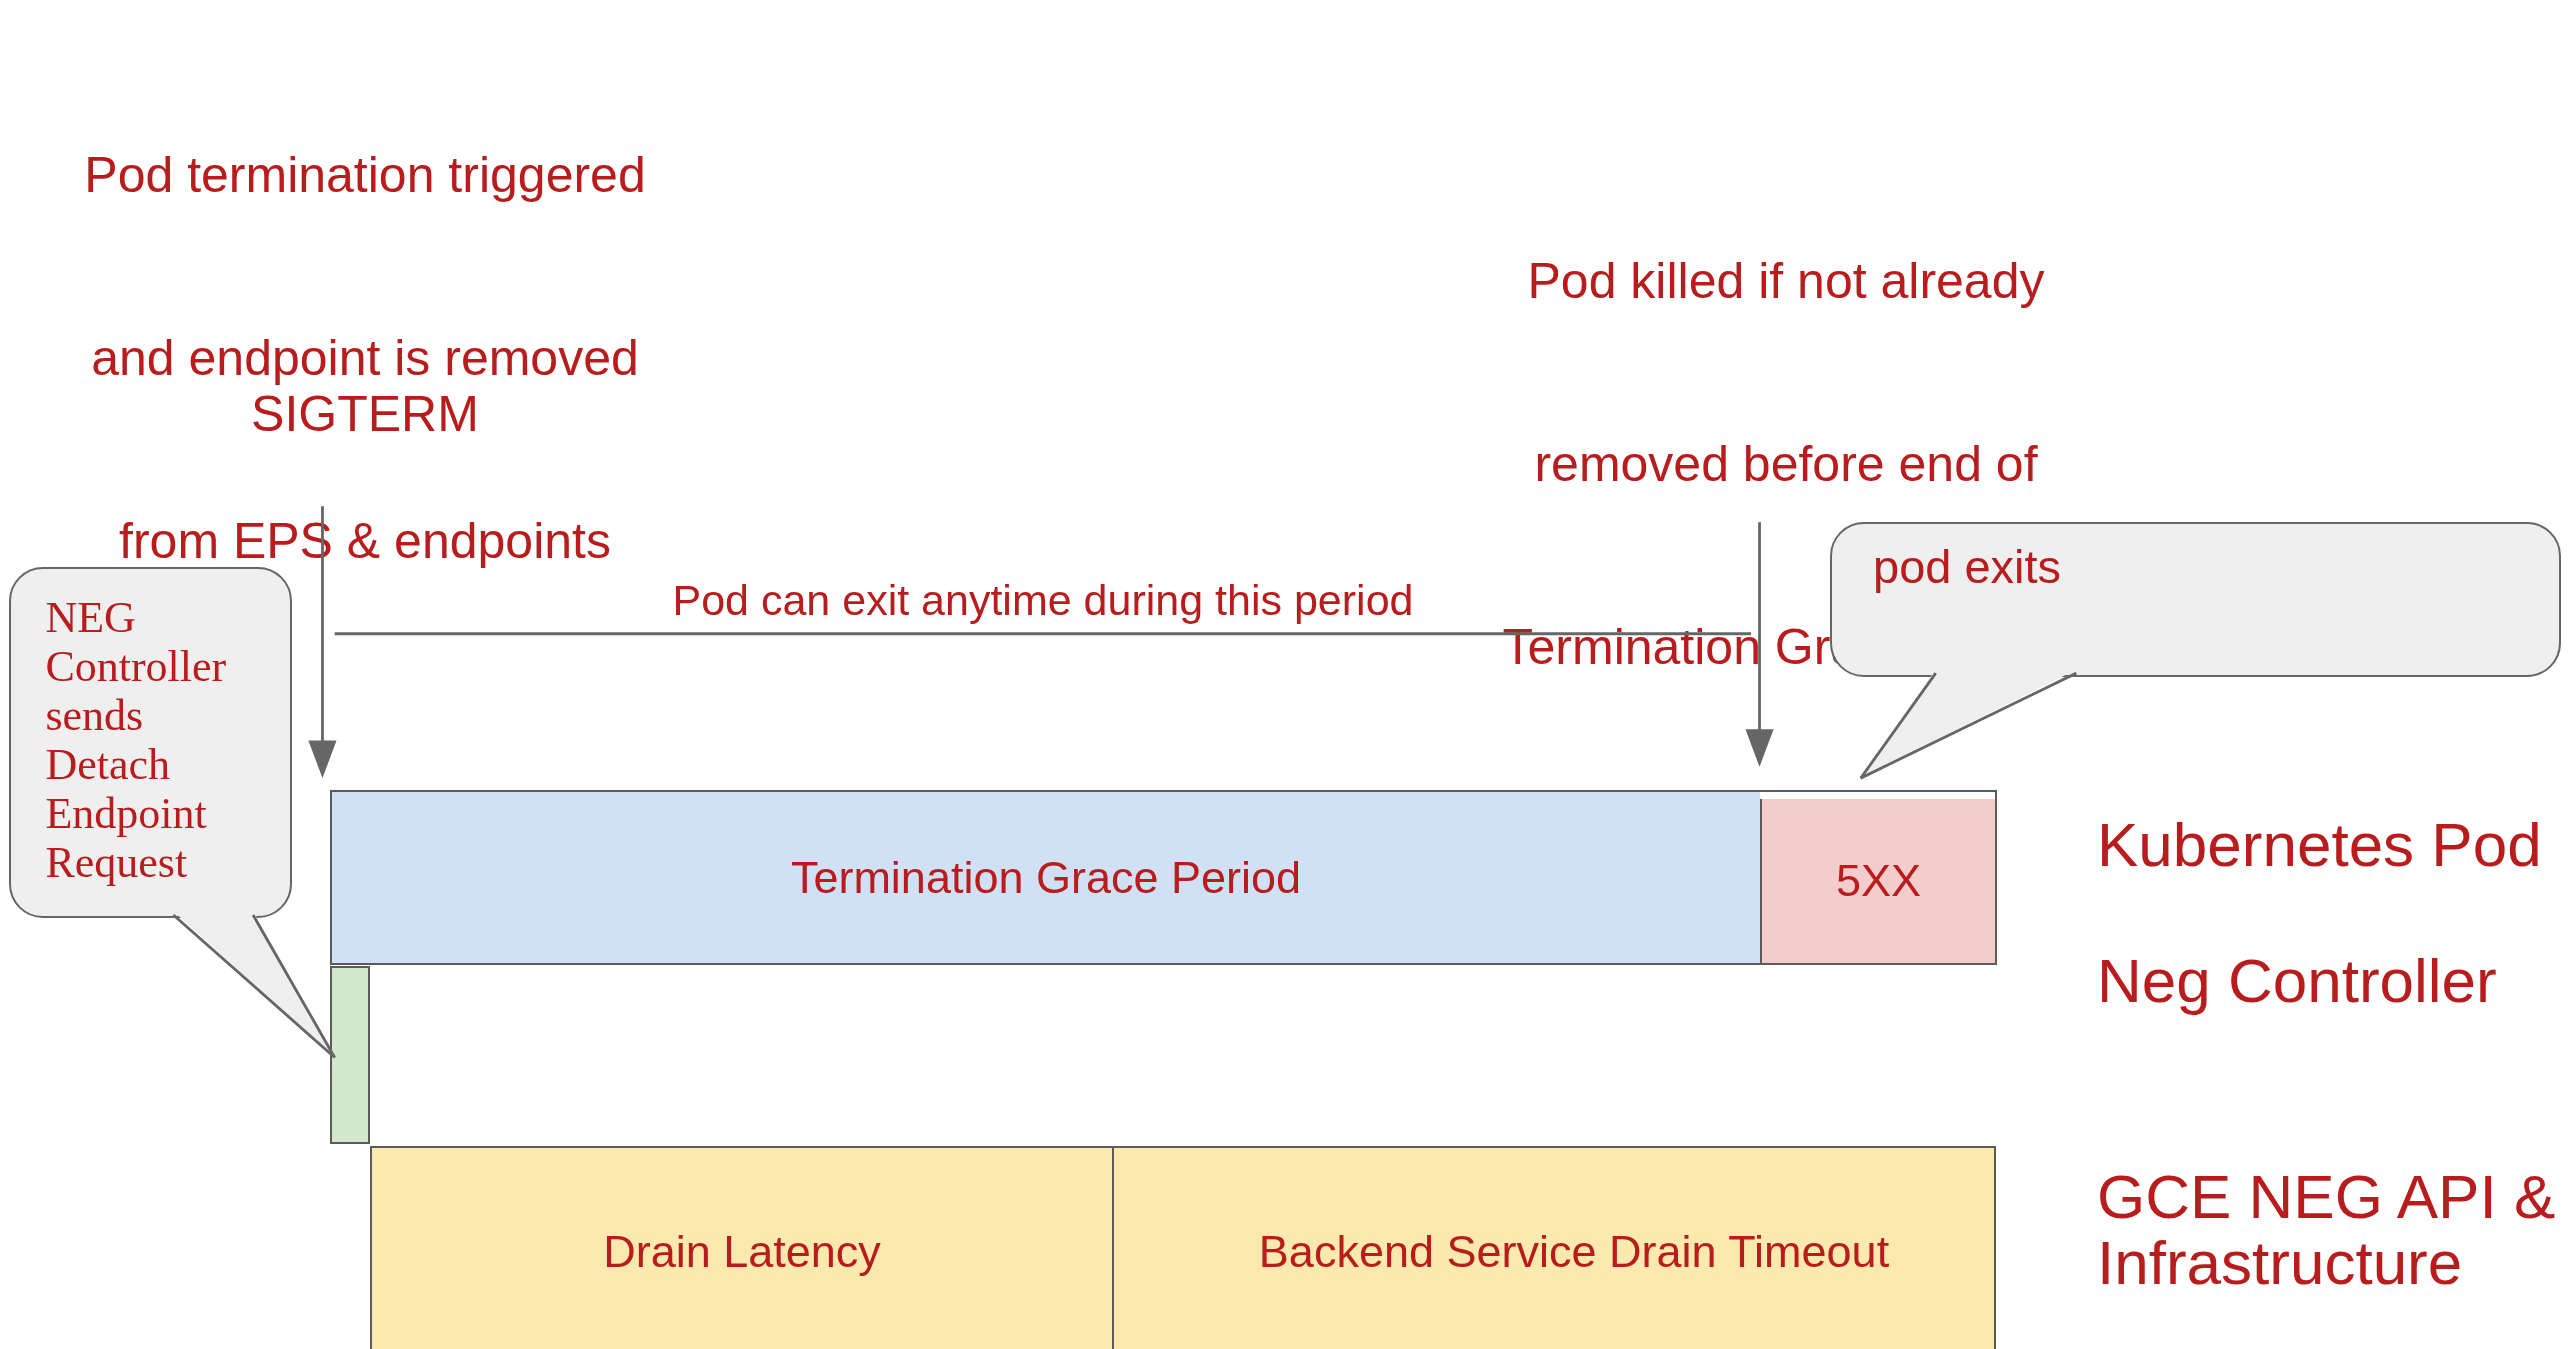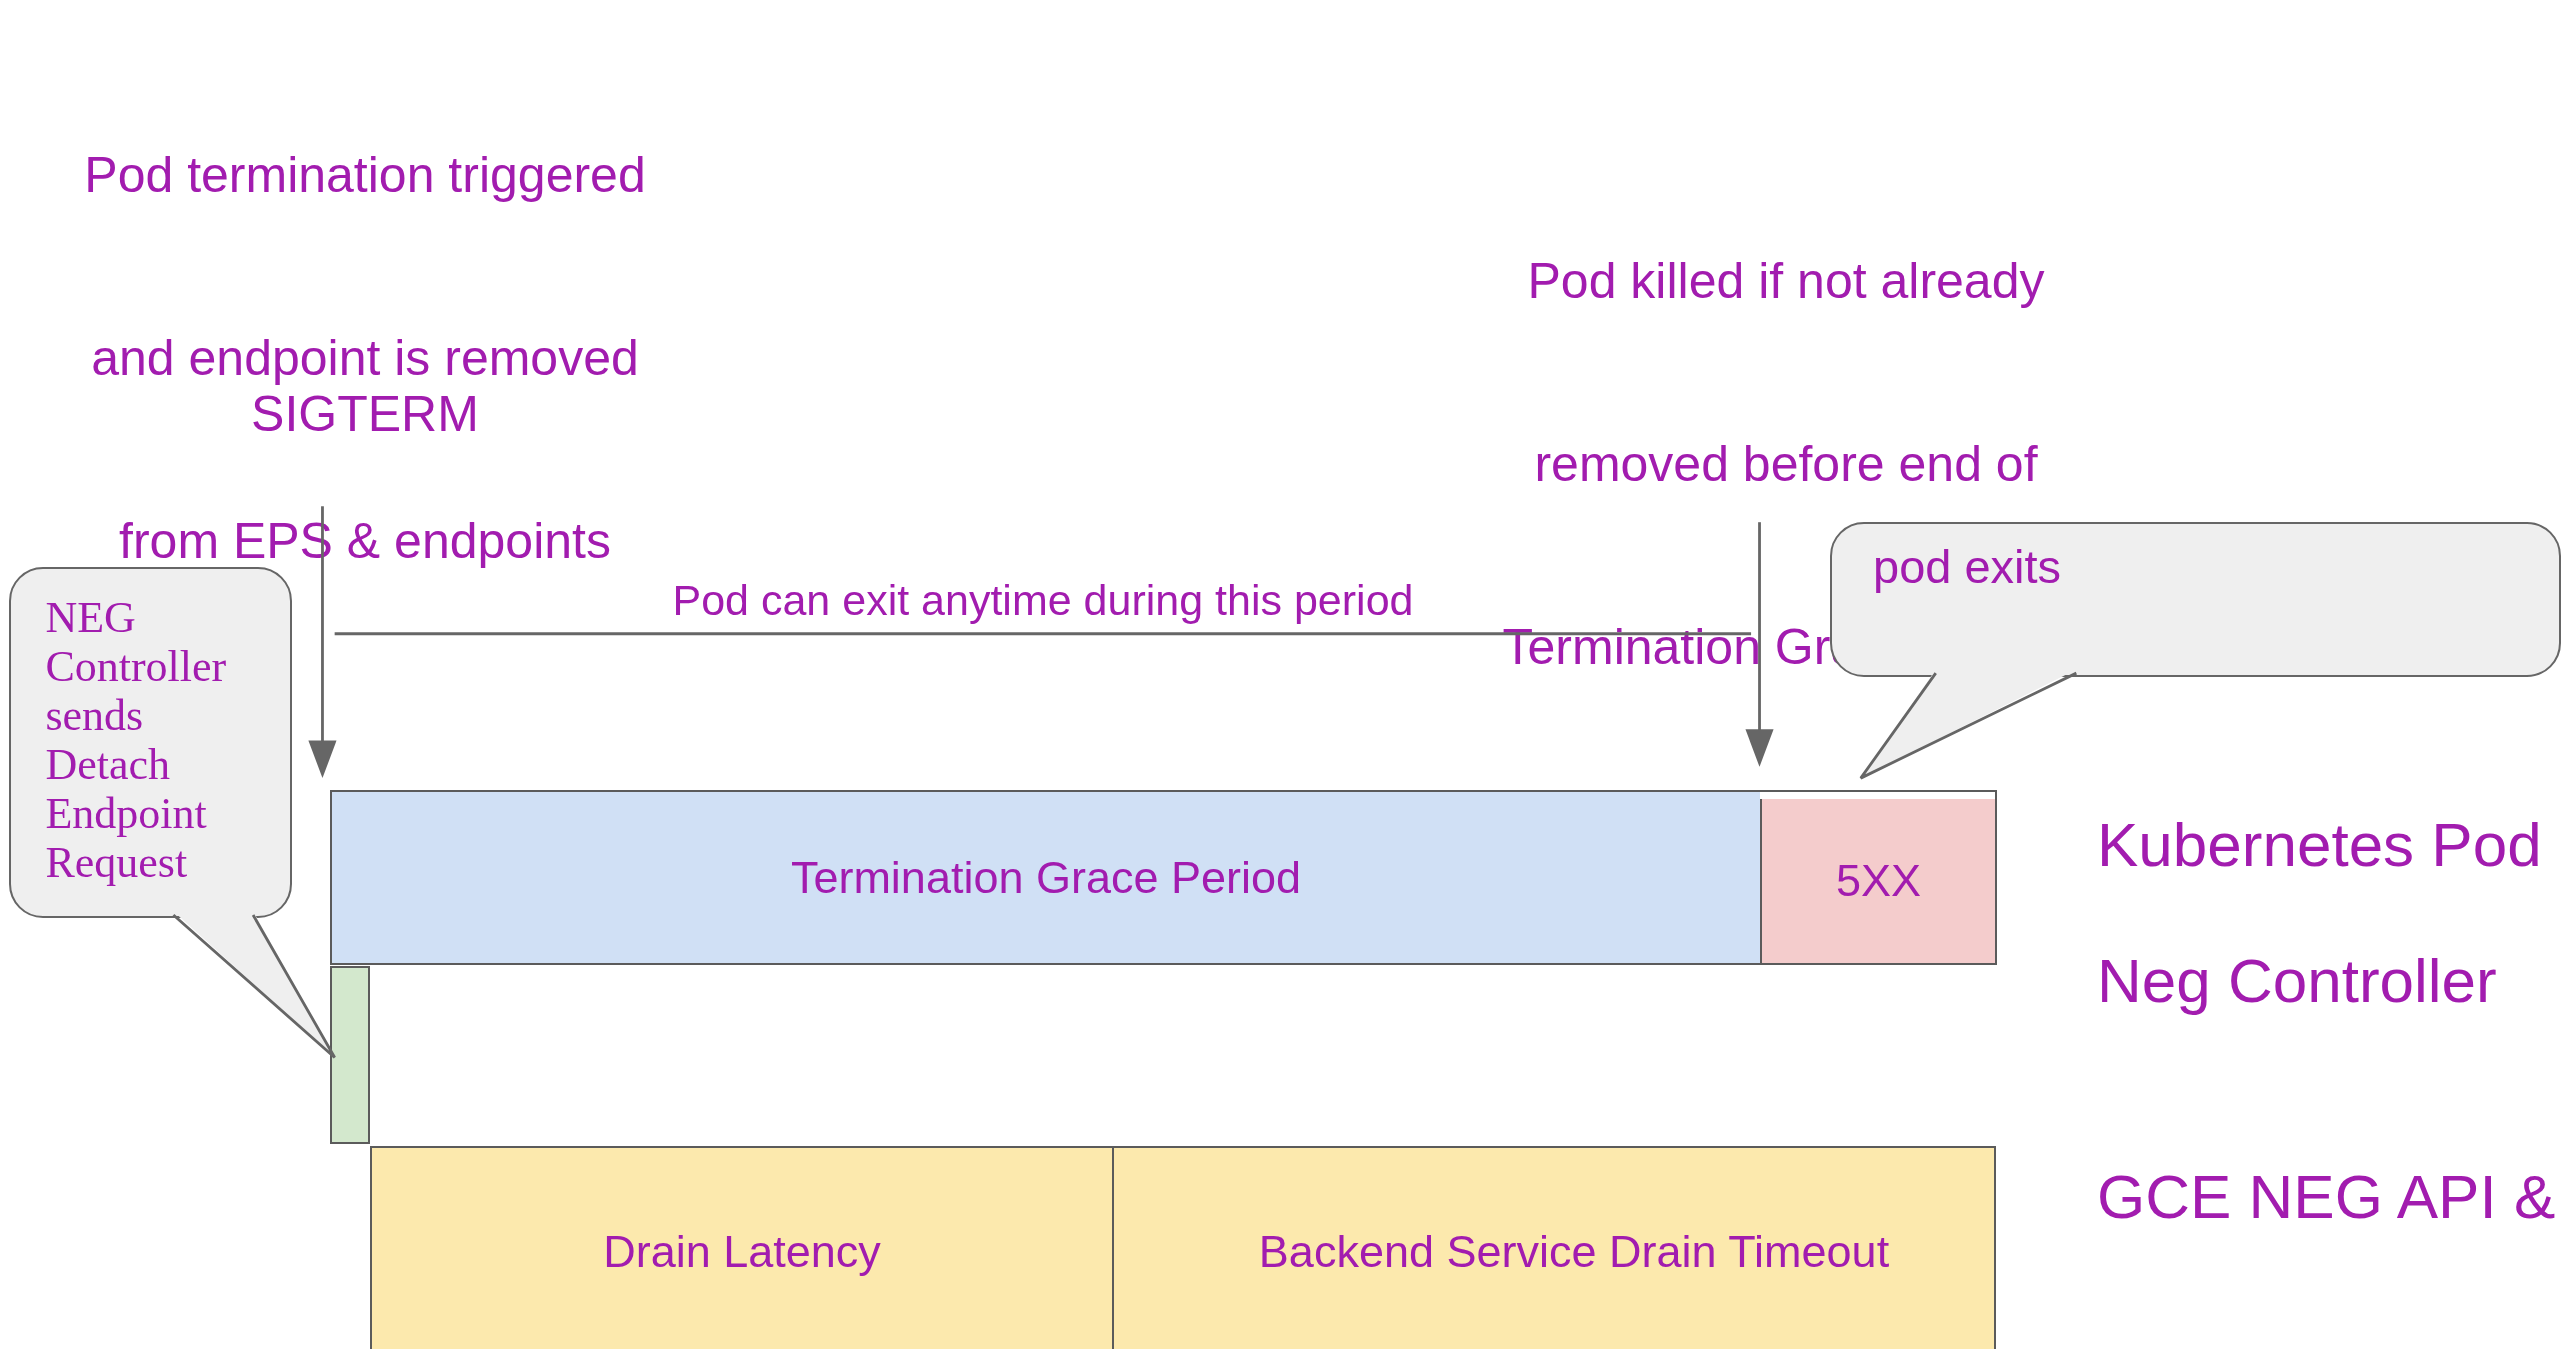--- a/index.html
+++ b/index.html
@@ -1,18 +1,18 @@
 <!DOCTYPE html>
 <html style="font-size:15px"><head>
 <meta charset="utf-8">
 <style>
   html,body{margin:0;padding:0;background:#ffffff;}
   #canvas{
     position:relative;width:2576px;height:1350px;background:#ffffff;overflow:hidden;
-    font-family:"Liberation Sans", sans-serif;color:#a21caf;
+    font-family:"Liberation Sans", sans-serif;color:#b91c1c;
   }
   .txt{position:absolute;white-space:pre;}
   .center{text-align:center;}
 
   
   #p-term{left:37px;top:23.4px;width:656px;font-size:50px;line-height:61px;}
   #p-sig{left:37px;top:262px;width:656px;font-size:50px;line-height:61px;}
   #p-kill{left:1458px;top:129px;width:656px;font-size:50px;line-height:61px;}
 
   
@@ -85,20 +85,21 @@
     </div>
     <div id="seg-backend" class="seg" style="background: rgb(252, 233, 173); padding-left: 40px;">
       <span>Backend Service Drain Timeout</span>
     </div>
   </div>
 
   <div id="lab-pod" class="rowlab">Kubernetes Pod</div>
   <div id="lab-neg" class="rowlab">Neg Controller</div>
   <div id="lab-gce" class="rowlab">
     <div>GCE NEG API &amp;</div>
+    <div>Infrastructure</div>
   </div>
 
   <div id="bub-left" class="bubble" style="background: rgb(239, 239, 239);">
     <div class="bub-txt">
       <div>NEG</div>
       <div>Controller</div>
       <div>sends</div>
       <div>Detach</div>
       <div>Endpoint</div>
       <div>Request</div>

